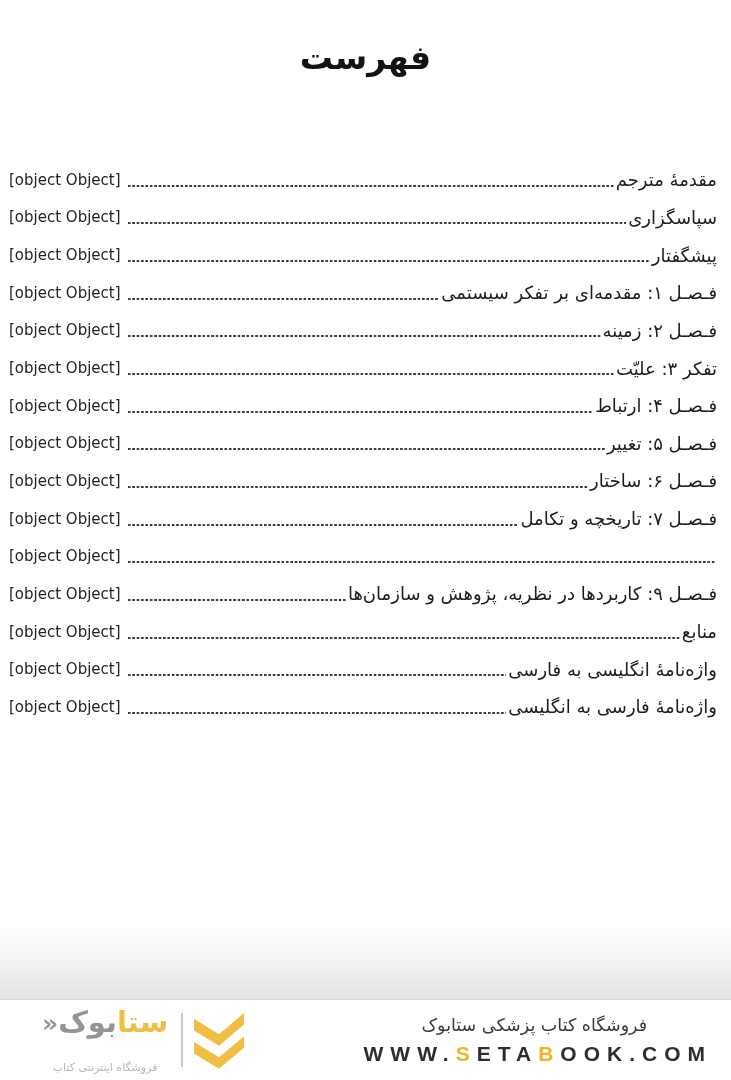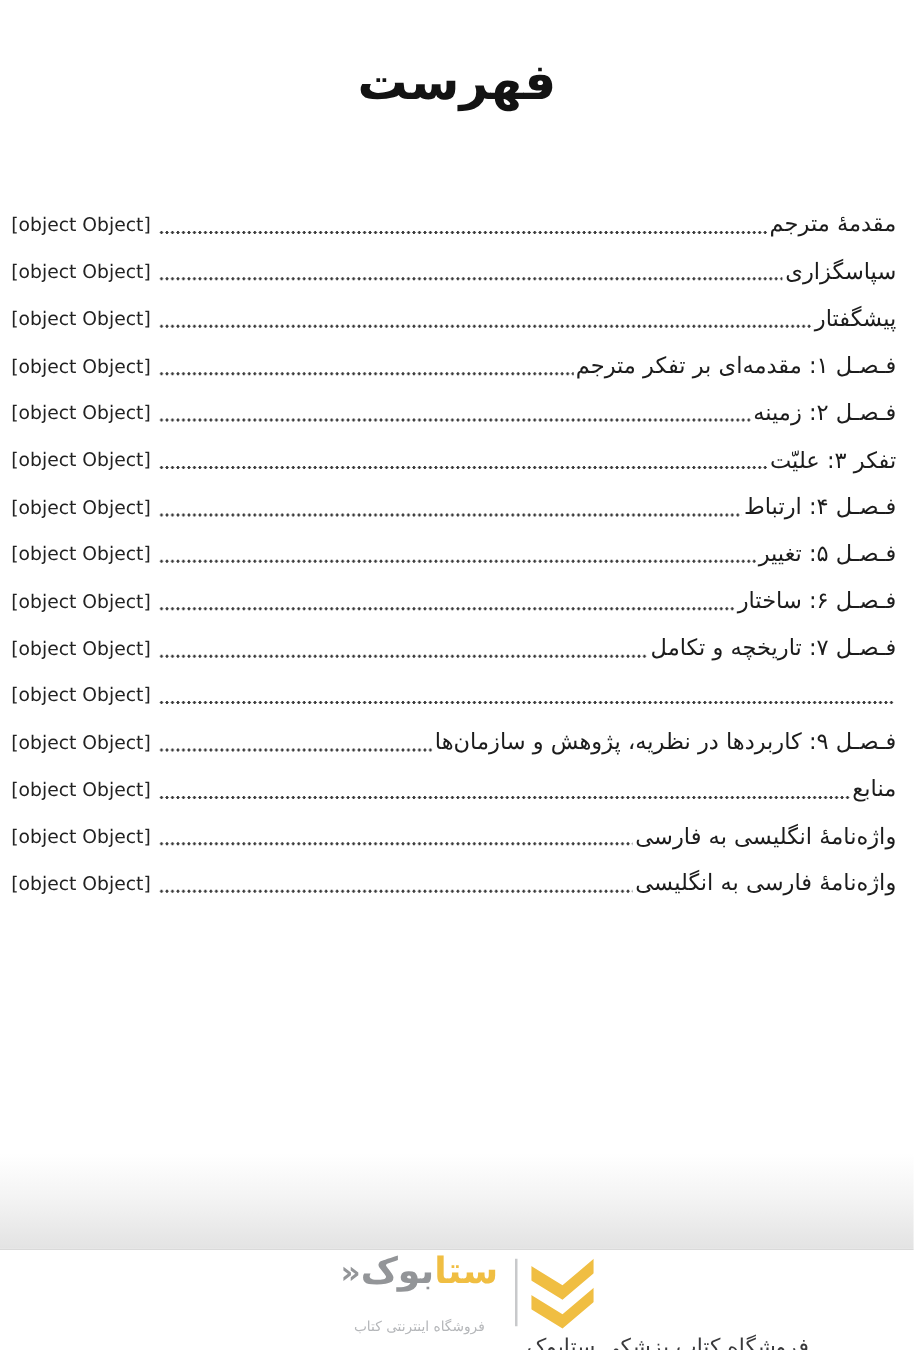--- a/index.html
+++ b/index.html
@@ -4,21 +4,21 @@
 <style>
   html,body{margin:0;padding:0;}
   body{
     width:731px;height:1080px;position:relative;overflow:hidden;
     background:#ffffff;
     font-family:"DejaVu Sans",sans-serif;
   }
   .page-title{
     position:absolute;top:16px;left:0;right:0;
     text-align:center;
-    font-size:40px;font-weight:700;color:#131313;
+    font-size:33px;font-weight:700;color:#131313;
     direction:rtl;
   }
   .toc{
     position:absolute;top:161px;left:9px;right:14px;
   }
   .toc-row{
     display:flex;direction:rtl;align-items:center;
     height:37.65px;
     color:#1c1c1c;
   }
@@ -37,21 +37,21 @@
   }
   .page-shadow{
     position:absolute;left:0;right:0;top:923px;height:76px;
     background:linear-gradient(to bottom,#ffffff 0%,#f4f4f4 45%,#e3e3e3 100%);
     border-bottom:1px solid #d9d9d9;
   }
   .footer{
     position:absolute;left:0;right:0;bottom:0;height:80px;
     background:#ffffff;
     display:flex;align-items:center;
-    padding:0 26px 0 42px;box-sizing:border-box;flex-direction:column;
+    padding:0 26px 0 42px;box-sizing:border-box;
   }
   .logo-block{display:flex;align-items:center;}
   .wordmark-col{display:flex;flex-direction:column;align-items:center;}
   .wordmark{
     direction:rtl;font-weight:700;font-size:29px;line-height:32px;white-space:nowrap;
   }
   .wm-gold{color:#F0BE42;}
   .wm-gray{color:#939598;}
   .wm-guillemet{color:#939598;font-size:25px;}
   .logo-tagline{
@@ -97,21 +97,21 @@
         <span class="toc-pagenum">[object Object]</span>
       </div>
 
       <div class="toc-row">
         <span class="toc-label">پیشگفتار</span>
         <span class="toc-dots"></span>
         <span class="toc-pagenum">[object Object]</span>
       </div>
 
       <div class="toc-row">
-        <span class="toc-label">فـصـل ۱: مقدمه‌ای بر تفکر مترجم</span>
+        <span class="toc-label">فـصـل ۱: مقدمه‌ای بر تفکر سیستمی</span>
         <span class="toc-dots"></span>
         <span class="toc-pagenum">[object Object]</span>
       </div>
 
       <div class="toc-row">
         <span class="toc-label">فـصـل ۲: زمینه</span>
         <span class="toc-dots"></span>
         <span class="toc-pagenum">[object Object]</span>
       </div>
 

